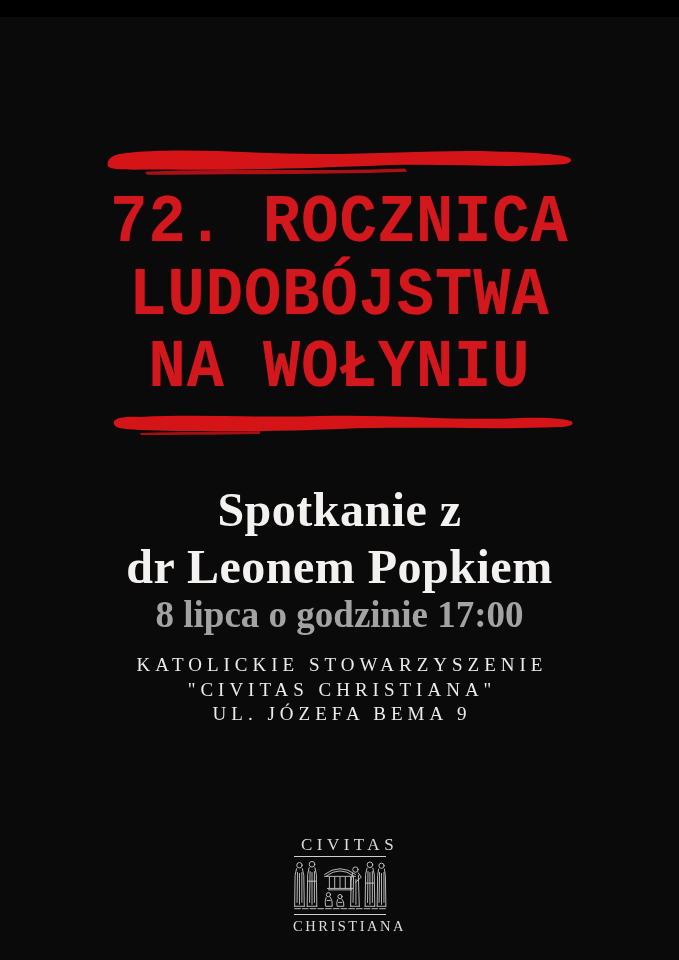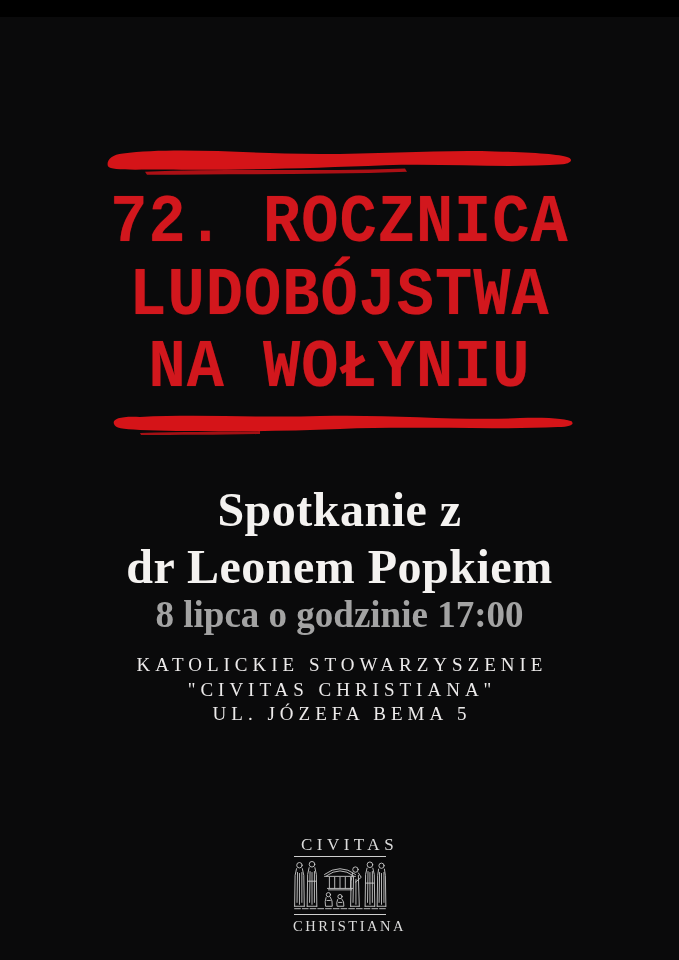--- a/index.html
+++ b/index.html
@@ -118,21 +118,21 @@
   <div class="headline">
     <div>Spotkanie z</div>
     <div>dr Leonem Popkiem</div>
   </div>
 
   <div class="datetime">8 lipca o godzinie 17:00</div>
 
   <div class="org">
     <div>KATOLICKIE STOWARZYSZENIE</div>
     <div>"CIVITAS CHRISTIANA"</div>
-    <div>UL. JÓZEFA BEMA 5</div>
+    <div>UL. JÓZEFA BEMA 9</div>
   </div>
 
   <div class="logo-top">CIVITAS</div>
   <div class="logo-rule rule-1"></div>
 
   <div class="emblem">
     <svg viewBox="0 0 100 58" aria-hidden="true" fill="none" stroke="#d3d3d3" stroke-width="0.9" stroke-linecap="round" stroke-linejoin="round">
 
       <circle cx="8" cy="7.5" r="2.8"></circle>
       <path d="M5 11 L3.5 18 L3 50 M11 11 L12.5 18 L13 50 M3 50 L13 50 M6 15 L5.5 46 M8 16 L8 48 M10.5 15 L10.5 46"></path>

